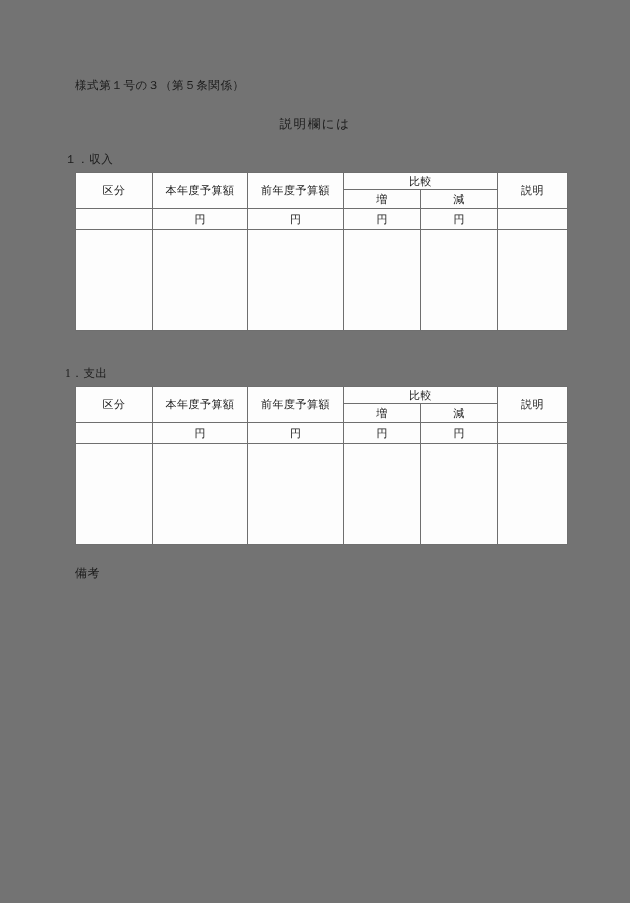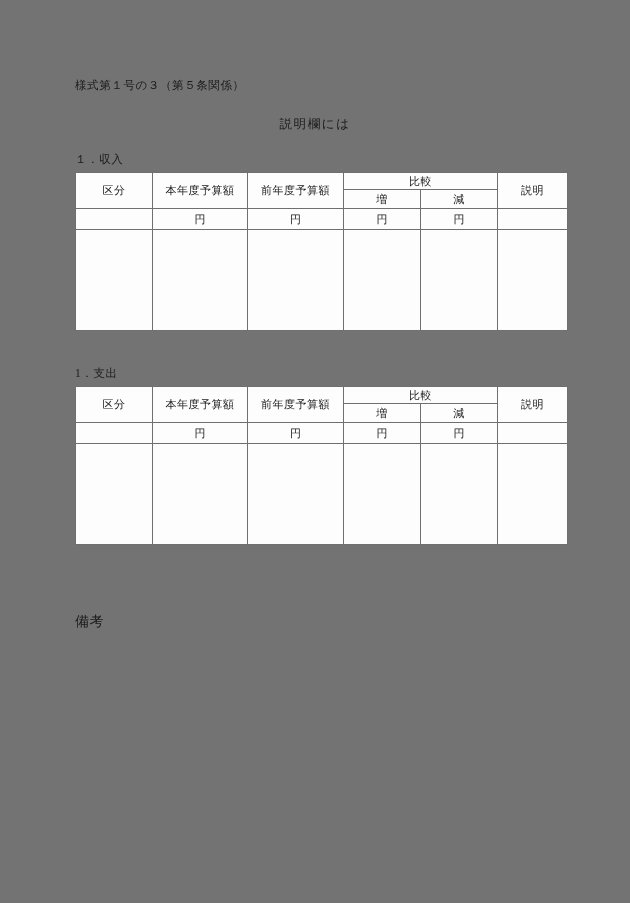--- a/index.html
+++ b/index.html
@@ -39,21 +39,21 @@
     right: 0;
     top: 116px;
     text-align: center;
     font-size: 12.5px;
     letter-spacing: 1.6px;
   }
 
   
   .section-label {
     position: absolute;
-    left: 75px;
+    left: 65px;
     font-size: 11.5px;
     letter-spacing: 0.6px;
     white-space: nowrap;
   }
   #sec1-label { top: 152px; }
   #sec2-label { top: 366px; }
 
   
   .budget-table {
     position: absolute;
@@ -108,24 +108,23 @@
   col.c-prev    { width: 96px; }
   col.c-inc     { width: 77px; }
   col.c-dec     { width: 77px; }
   col.c-note    { width: 70px; }
 
   
   .remarks {
     position: absolute;
     left: 75px;
     top: 564px;
-    font-size: 14px;
+    font-size: 12px;
     line-height: 19.5px;
     letter-spacing: 0.4px;
-    margin-top: 48px;
   }
   .remarks-title {
     white-space: nowrap;
   }
   .remark-item {
     white-space: nowrap;
   }
   .remark-num {
     display: inline-block;
     width: 22px;

